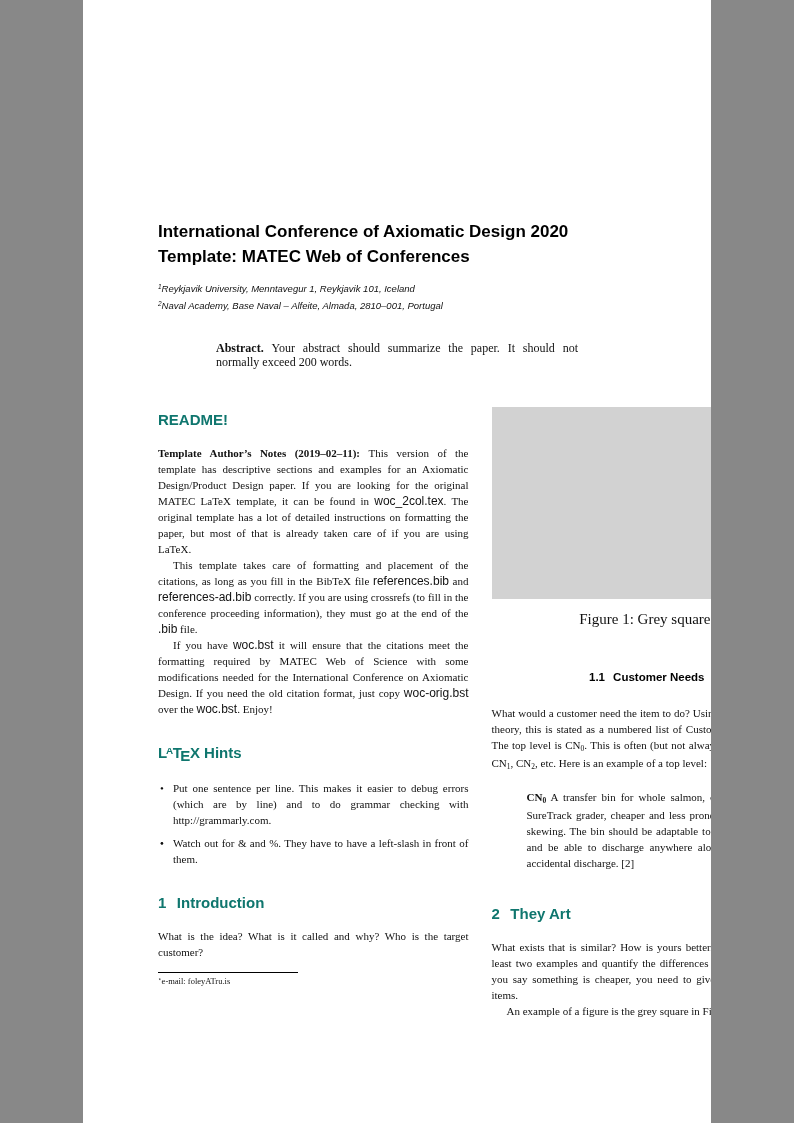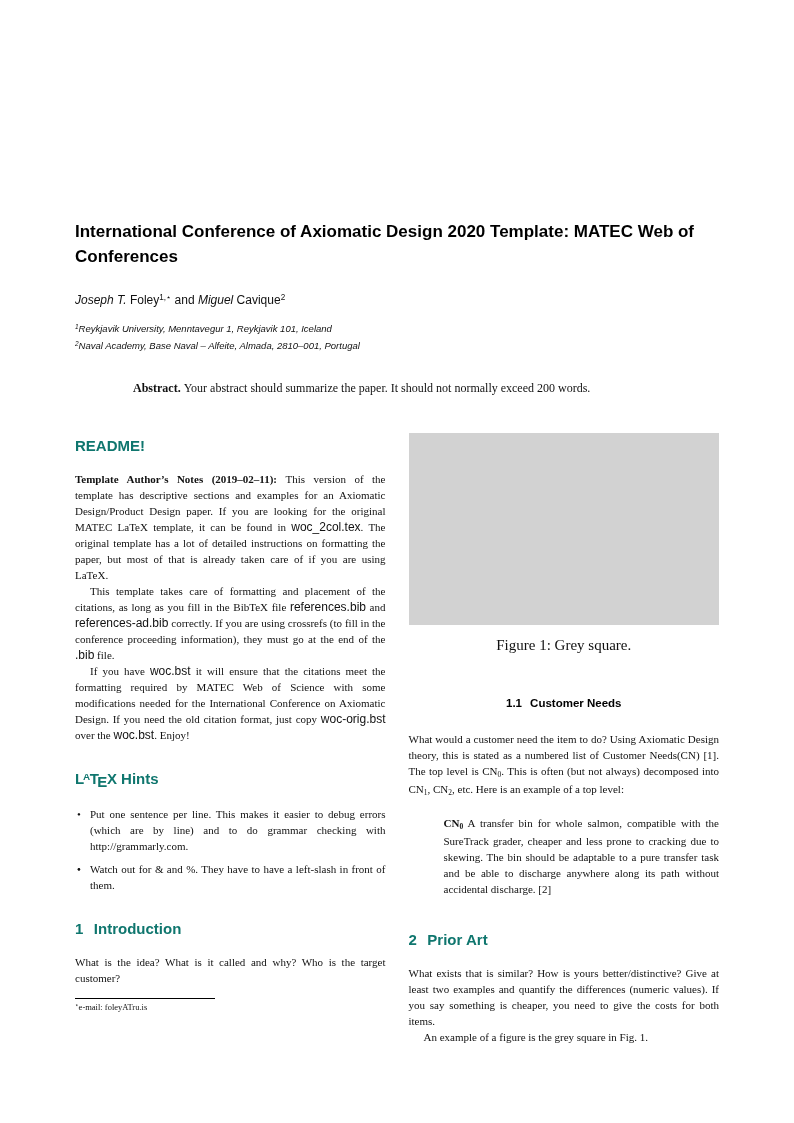--- a/index.html
+++ b/index.html
@@ -1,18 +1,18 @@
 <!DOCTYPE html>
 <html><head>
 <meta charset="utf-8">
 <style>
   html,body{margin:0;padding:0;background:#888;}
   .page{
     position:relative;
-    width:794px;height:1123px;
+    width:628px;height:1123px;
     margin:0 auto;
     background:#ffffff;
     color:#111;
     box-sizing:border-box;
     padding:219px 75px 0 75px;
     overflow:hidden;
     font-family:"Liberation Serif", serif;
   }
   
   .paper-title{
@@ -123,21 +123,20 @@
   .run-latexA{font-size:66%;position:relative;top:-0.38em;margin:0 -0.05em 0 -0.12em;}
   .run-latexE{position:relative;top:0.22em;margin:0 -0.03em 0 -0.1em;}
 </style>
 </head>
 <body>
 
 <div class="page">
 
   <header>
     <h1 class="paper-title">International Conference of Axiomatic Design 2020 Template: MATEC Web of Conferences</h1>
-    <p class="authors"><span class="run-i">Joseph T.</span><span> Foley</span><span class="run-sup">1,⋆</span><span> and </span><span class="run-i">Miguel</span><span> Cavique</span><span class="run-sup">2</span></p>
     <div class="affils">
       <p class="affil"><span class="run-sup">1</span><span>Reykjavik University, Menntavegur 1, Reykjavik 101, Iceland</span></p>
       <p class="affil"><span class="run-sup">2</span><span>Naval Academy, Base Naval – Alfeite, Almada, 2810–001, Portugal</span></p>
     </div>
     <p class="abstract"><span class="run-b">Abstract. </span><span>Your abstract should summarize the paper. It should not normally exceed 200 words.</span></p>
   </header>
 
   <div class="columns">
 
     <div class="col">
@@ -171,19 +170,19 @@
     <div class="col">
       <figure style="margin:0">
         <div class="figure-box" style="background-color: rgb(210, 210, 210);"></div>
         <figcaption class="caption">Figure 1: Grey square.</figcaption>
       </figure>
 
       <h3 class="subsec"><span class="run-secnum">1.1</span><span>Customer Needs</span></h3>
       <p class="body"><span>What would a customer need the item to do? Using Axiomatic Design theory, this is stated as a numbered list of Customer Needs(CN) [1]. The top level is CN</span><span class="run-sub">0</span><span>. This is often (but not always) decomposed into CN</span><span class="run-sub">1</span><span>, CN</span><span class="run-sub">2</span><span>, etc. Here is an example of a top level:</span></p>
       <div class="quote body"><span class="run-b">CN</span><span class="run-bsub">0</span><span> A transfer bin for whole salmon, compatible with the SureTrack grader, cheaper and less prone to cracking due to skewing. The bin should be adaptable to a pure transfer task and be able to discharge anywhere along its path without accidental discharge. [2]</span></div>
 
-      <h2 class="sec" style="margin-top:34px"><span class="run-secnum">2</span><span>Prior Art</span></h2>
+      <h2 class="sec" style="margin-top:34px"><span class="run-secnum">2</span><span>They Art</span></h2>
       <p class="body"><span>What exists that is similar? How is yours better/distinctive? Give at least two examples and quantify the differences (numeric values). If you say something is cheaper, you need to give the costs for both items.</span></p>
       <p class="body indent"><span>An example of a figure is the grey square in Fig. 1.</span></p>
     </div>
 
   </div>
 </div>
 
 </body></html>

